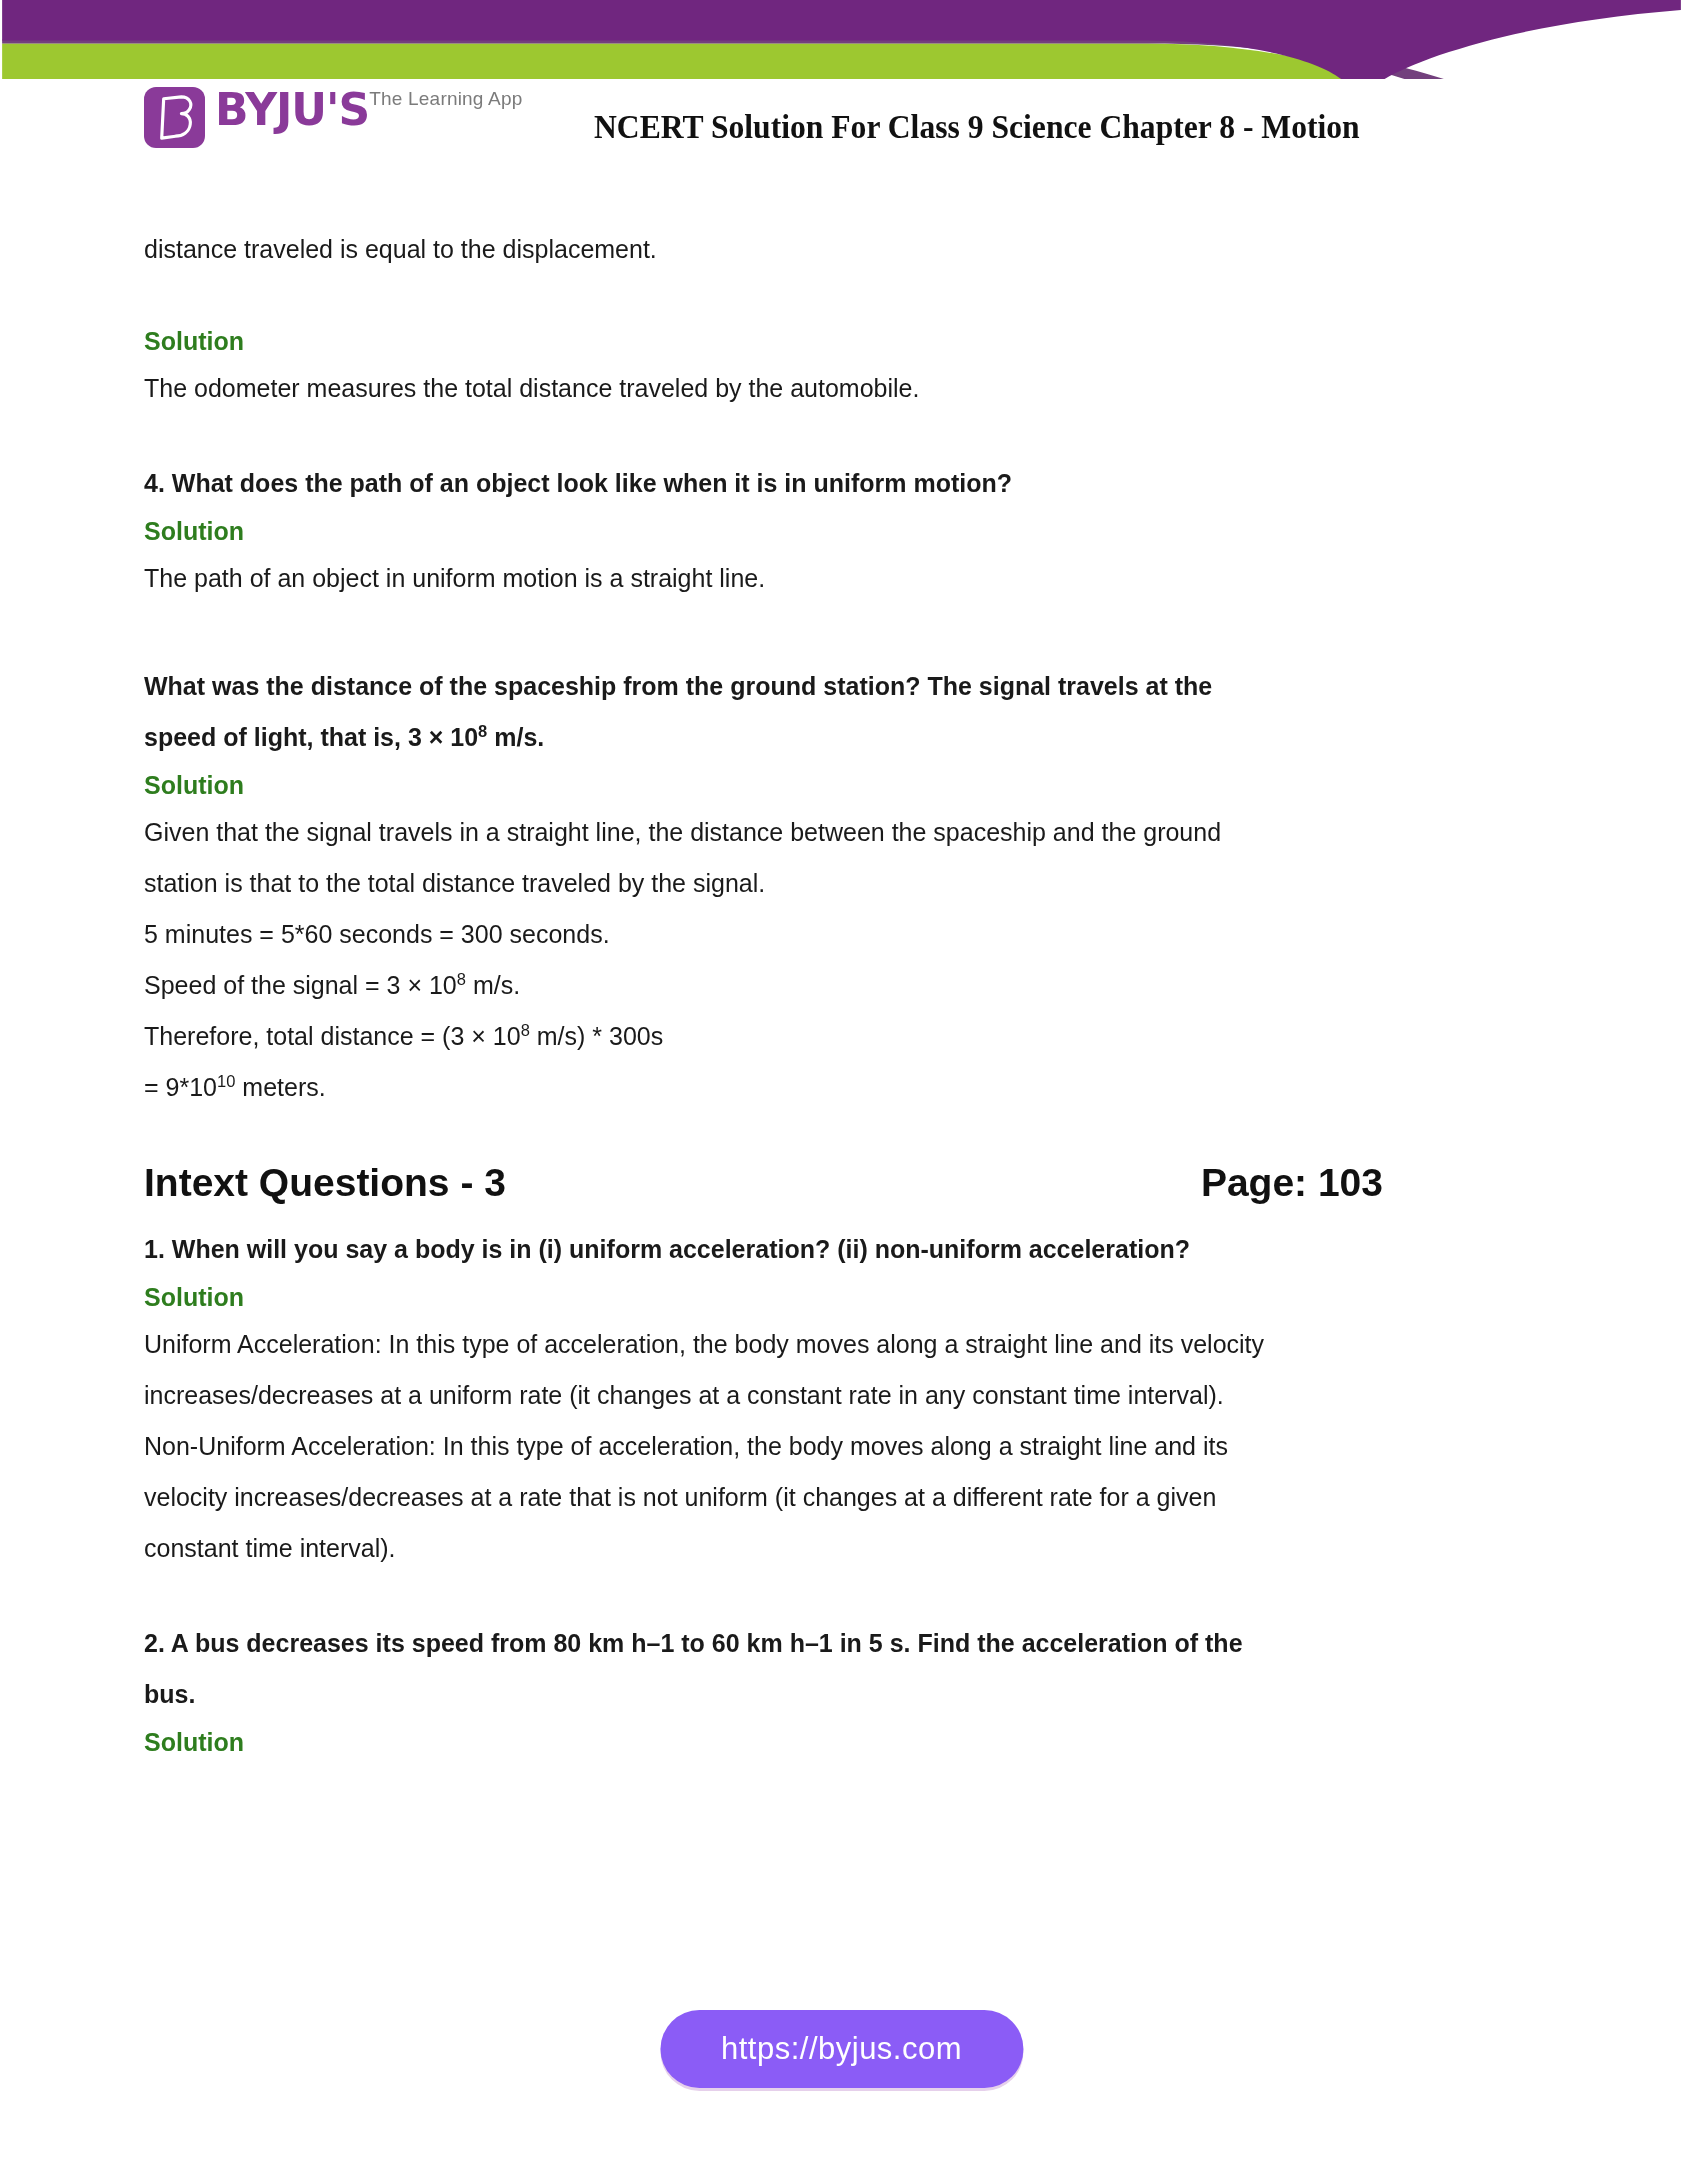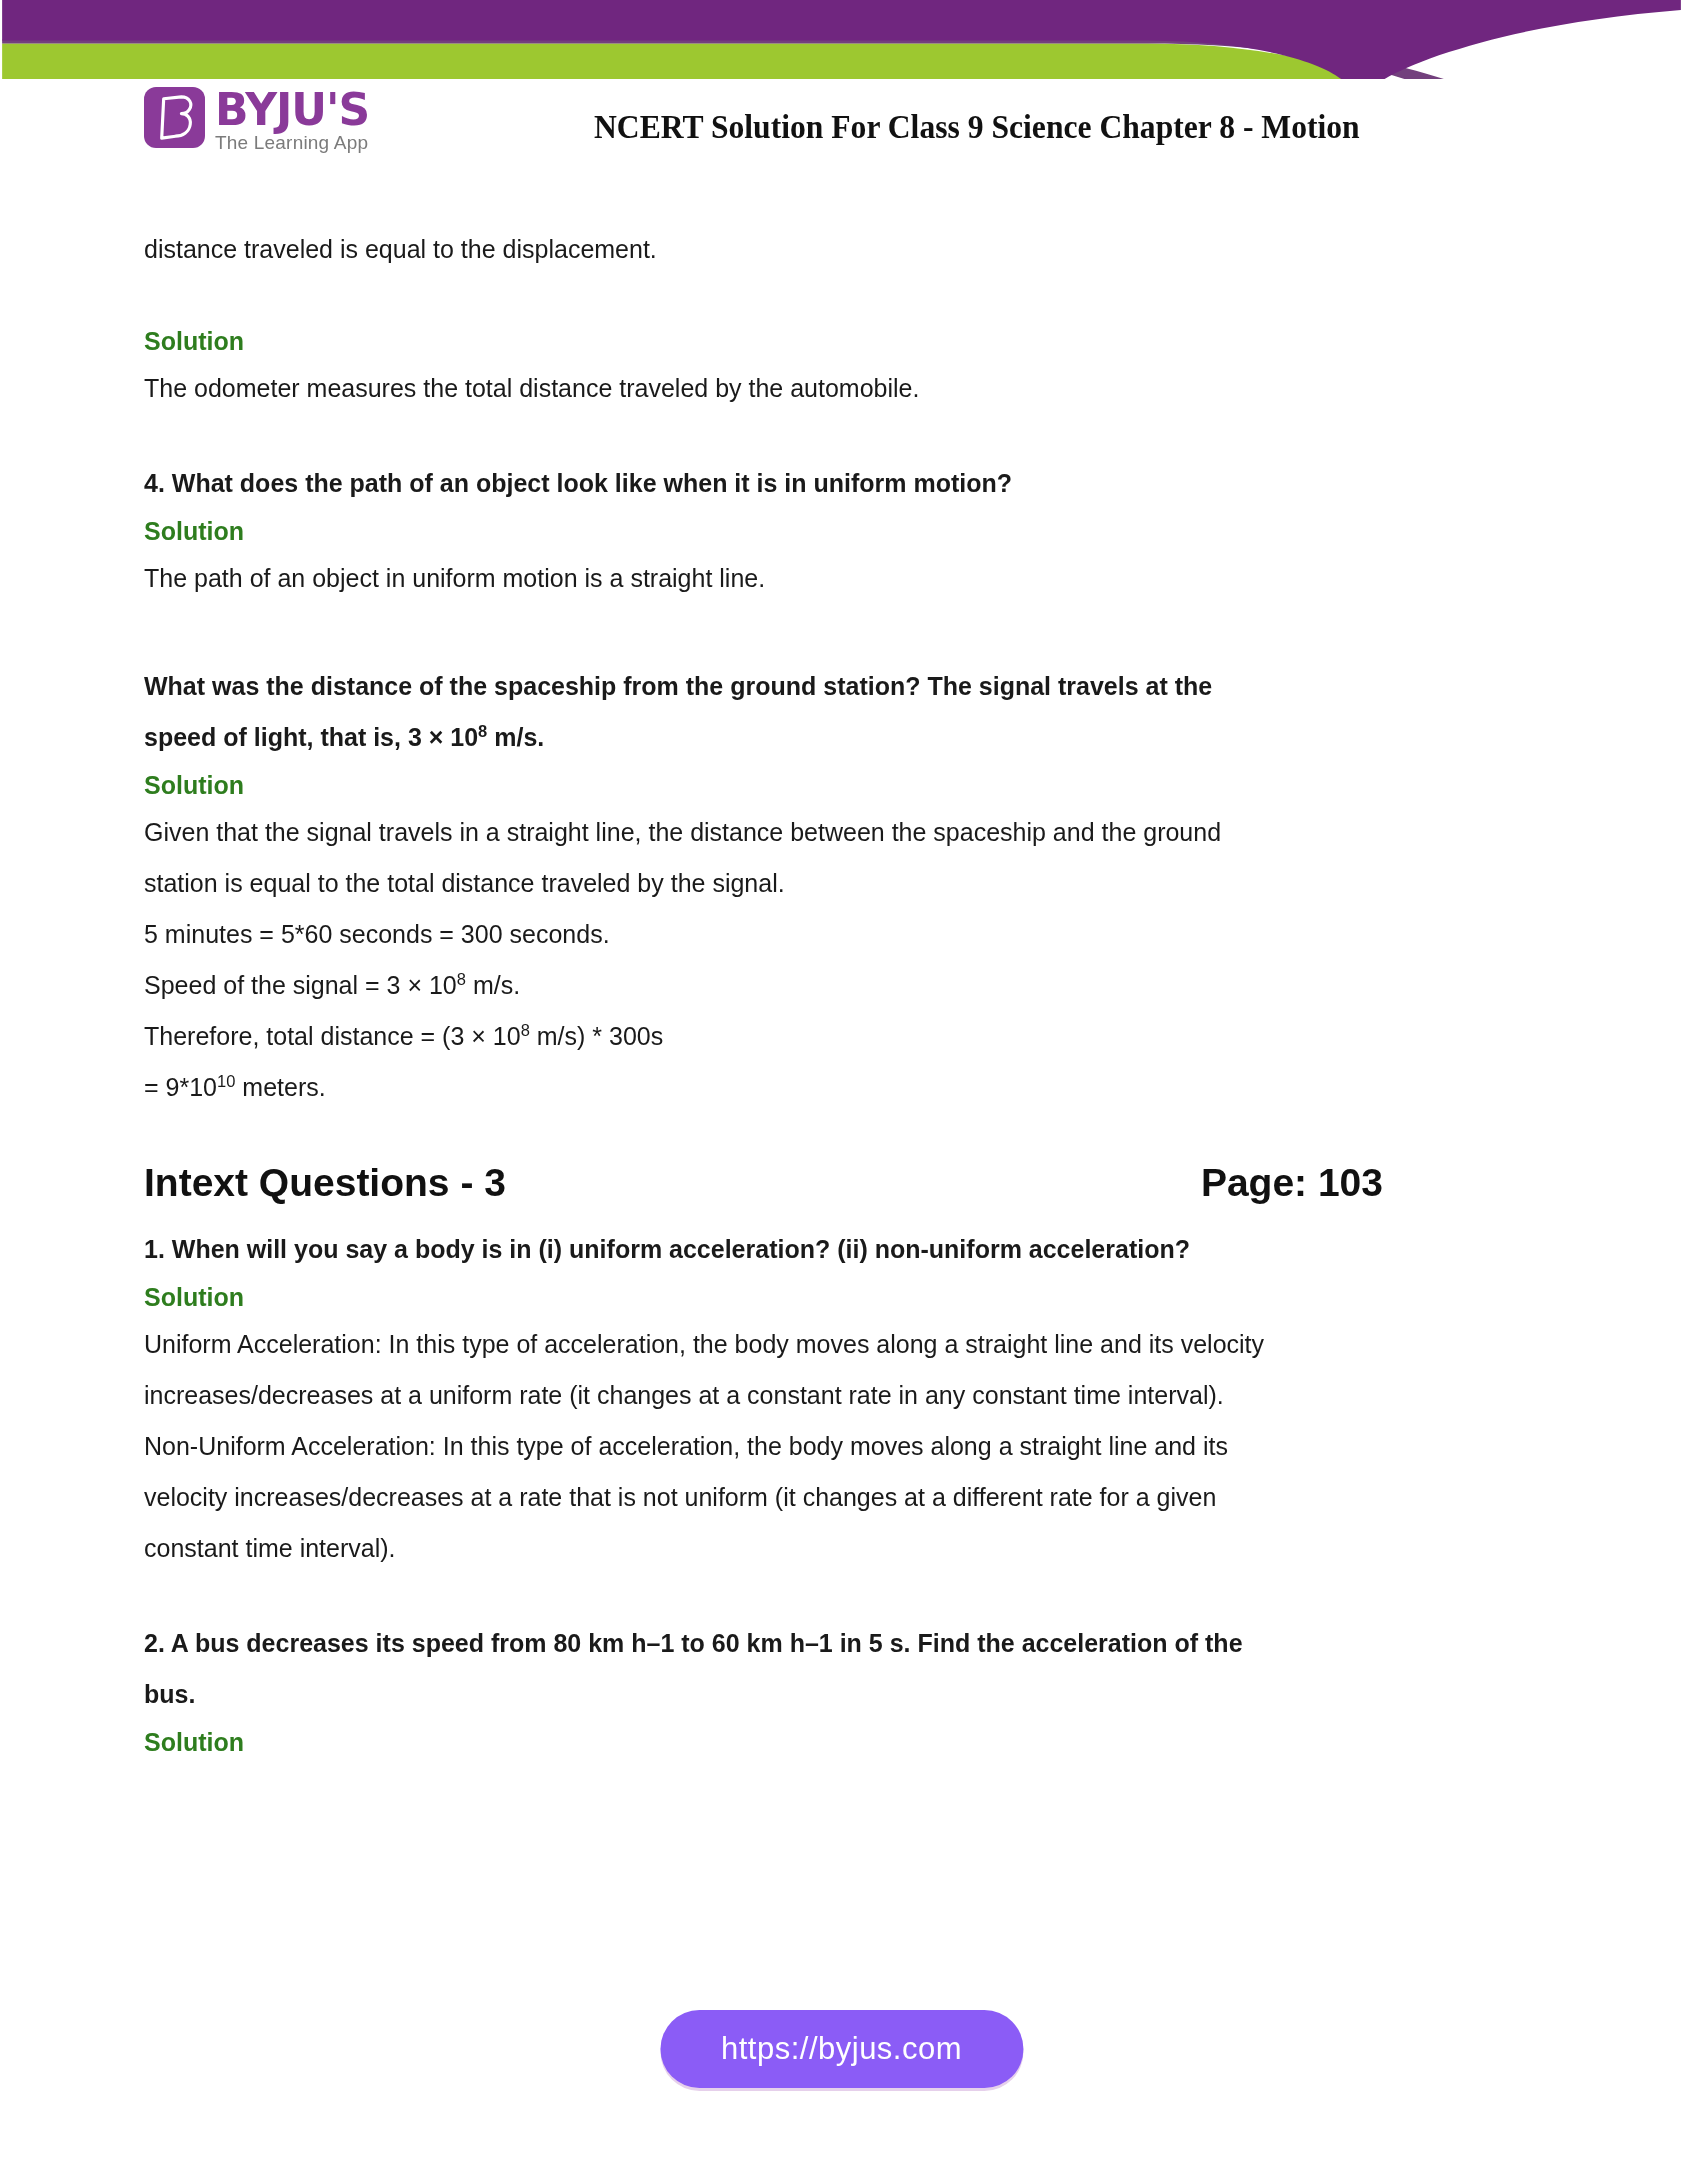--- a/index.html
+++ b/index.html
@@ -40,21 +40,21 @@
     width: 61px;
     height: 61px;
     border-radius: 12px;
     background: #8a3a99;
     position: relative;
     flex: 0 0 auto;
   }
   .logo-mark svg { position: absolute; left: 0; top: 0; }
   .logo-text-wrap {
     display: flex;
-    flex-direction: column;
+    flex-direction: row;
     justify-content: flex-start;
     padding-top: 1px;
   }
   .logo-wordmark {
     font-family: "DejaVu Sans", sans-serif;
     font-weight: bold;
     font-size: 44px;
     line-height: 44px;
     letter-spacing: -1px;
     color: #8a3a99;
@@ -203,21 +203,21 @@
   <p class="para">The path of an object in uniform motion is a straight line.</p>
 
   <div class="spacer-xl"></div>
 
   <p class="para q">What was the distance of the spaceship from the ground station? The signal travels at the</p>
   <p class="para q"><span>speed of light, that is, 3 × 10</span><sup>8</sup><span> m/s.</span></p>
 
   <p class="solution-label">Solution</p>
 
   <p class="para">Given that the signal travels in a straight line, the distance between the spaceship and the ground</p>
-  <p class="para">station is equal to the total distance traveled by the signal.</p>
+  <p class="para">station is that to the total distance traveled by the signal.</p>
   <p class="para">5 minutes = 5*60 seconds = 300 seconds.</p>
   <p class="para"><span>Speed of the signal = 3 × 10</span><sup>8</sup><span> m/s.</span></p>
   <p class="para"><span>Therefore, total distance = (3 × 10</span><sup>8</sup><span> m/s) * 300s</span></p>
   <p class="para"><span>= 9*10</span><sup>10</sup><span> meters.</span></p>
 
   <div class="spacer-lg"></div>
 
   <div class="section-row">
     <div class="section-title">Intext Questions - 3</div>
     <div class="section-page">Page: 103</div>

